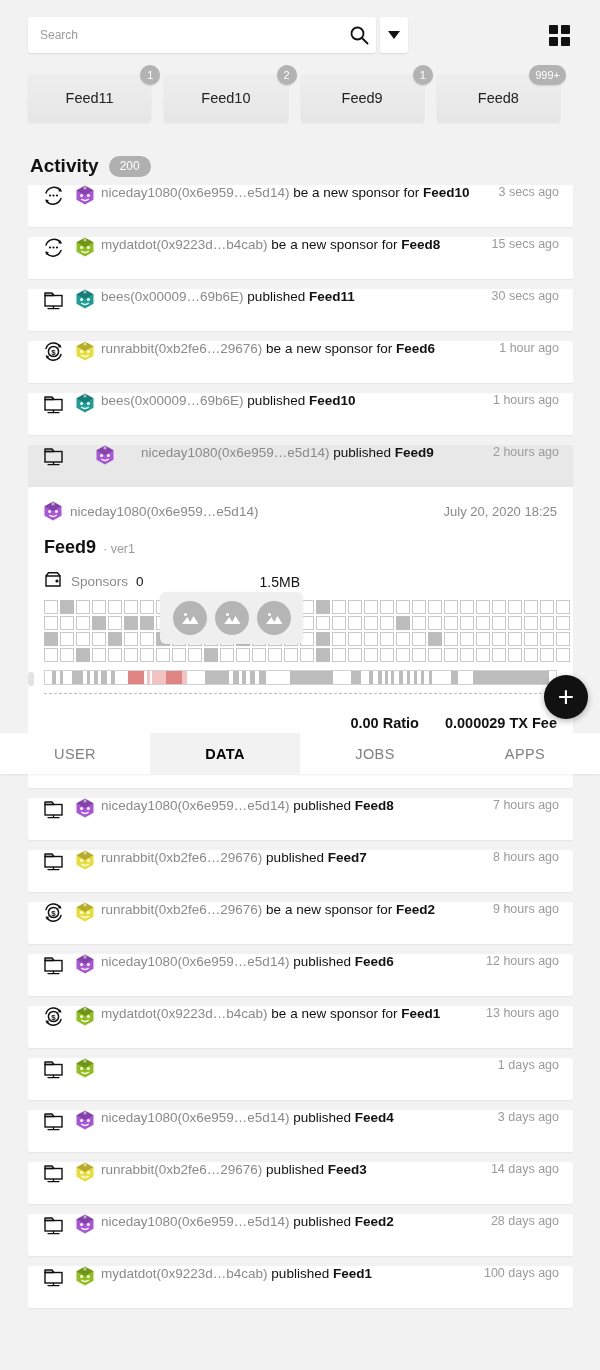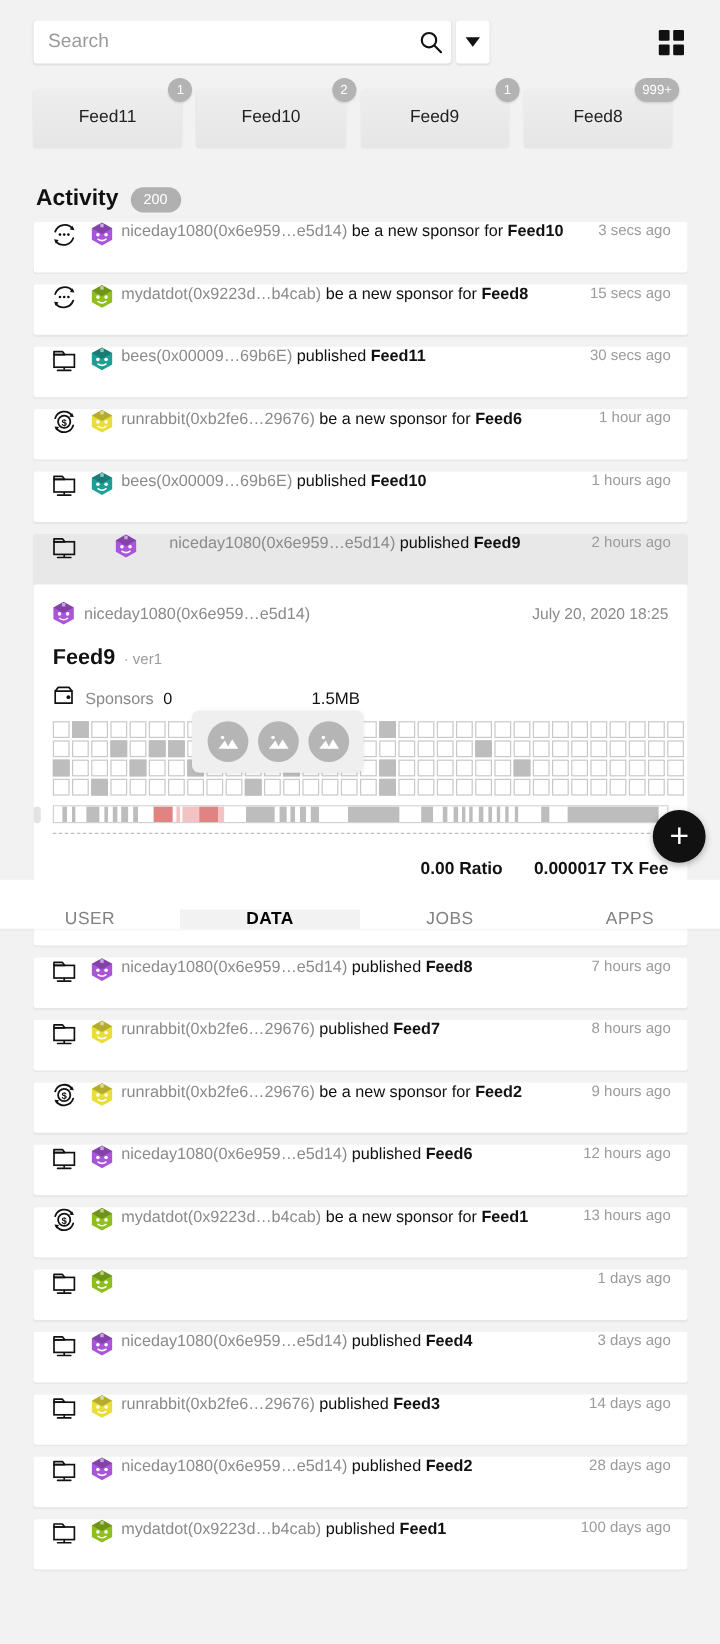--- a/index.html
+++ b/index.html
@@ -16,21 +16,21 @@
     position: absolute; left: 0; top: 0; width: 600px; height: 70px;
     display: flex; align-items: center;
   }
   .search-wrap {
     margin-left: 28px; width: 348px; height: 36px; background: #fff;
     border-radius: 3px; display: flex; align-items: center;
     box-shadow: 0 1px 2px rgba(0,0,0,.10);
   }
   .search-input {
     flex: 1; border: 0; outline: 0; height: 34px; padding: 0 12px;
-    font-family: "Liberation Sans", sans-serif; font-size: 16px; color: #333;
+    font-family: "Liberation Sans", sans-serif; font-size: 12px; color: #333;
     background: transparent;
   }
   .search-input::placeholder { color: #9b9b9b; }
   .search-icon { width: 34px; display: flex; align-items: center; justify-content: center; cursor: pointer; }
   .dropdown-btn {
     margin-left: 4px; width: 28px; height: 36px; background: #fff; border-radius: 3px;
     display: flex; align-items: center; justify-content: center; cursor: pointer;
     box-shadow: 0 1px 2px rgba(0,0,0,.10);
   }
   .caret { width: 0; height: 0; border-left: 6px solid transparent; border-right: 6px solid transparent; border-top: 8px solid #111; }
@@ -129,21 +129,20 @@
     justify-content: center; z-index: 30; cursor: pointer;
     box-shadow: 0 2px 6px rgba(0,0,0,.3);
   }
   .fab .plus { color: #fff; font-size: 28px; line-height: 26px; font-weight: 300; }
 
   
   .tabbar {
     position: absolute; left: 0; top: 733px; width: 600px; height: 41px;
     background: #fff; display: flex; z-index: 25;
     box-shadow: 0 1px 2px rgba(0,0,0,.07);
-    align-items: flex-end;
   }
   .tabbar .tab {
     flex: 1; display: flex; align-items: center; justify-content: center;
     font-size: 14.5px; color: #808080; cursor: pointer; letter-spacing: .4px;
   }
   .tabbar .tab.active { background: #f2f2f2; color: #000000; font-weight: bold; }
 
   
   .list-lower { position: absolute; left: 28px; top: 746px; width: 545px; }
 
@@ -566,21 +565,21 @@
           <span style="width: 0.720288%; background: rgb(189, 189, 189);"></span>
           <span style="width: 3.60144%; background: rgb(255, 255, 255);"></span>
           <span style="width: 1.44058%; background: rgb(189, 189, 189);"></span>
           <span style="width: 2.88115%; background: rgb(255, 255, 255);"></span>
           <span style="width: 15.006%; background: rgb(189, 189, 189);"></span>
           <span style="width: 1.20048%; background: rgb(255, 255, 255);"></span>
         </div>
         <div class="dashed"></div>
         <div class="detail-foot">
           <span class="val">0.00 Ratio</span>
-          <span class="val">0.000017 TX Fee</span>
+          <span class="val">0.000029 TX Fee</span>
         </div>
       </div>
     </div>
 
   <div class="scroll-nub"></div>
 
   <div class="fab">
     <span class="plus">+</span>
   </div>
 

